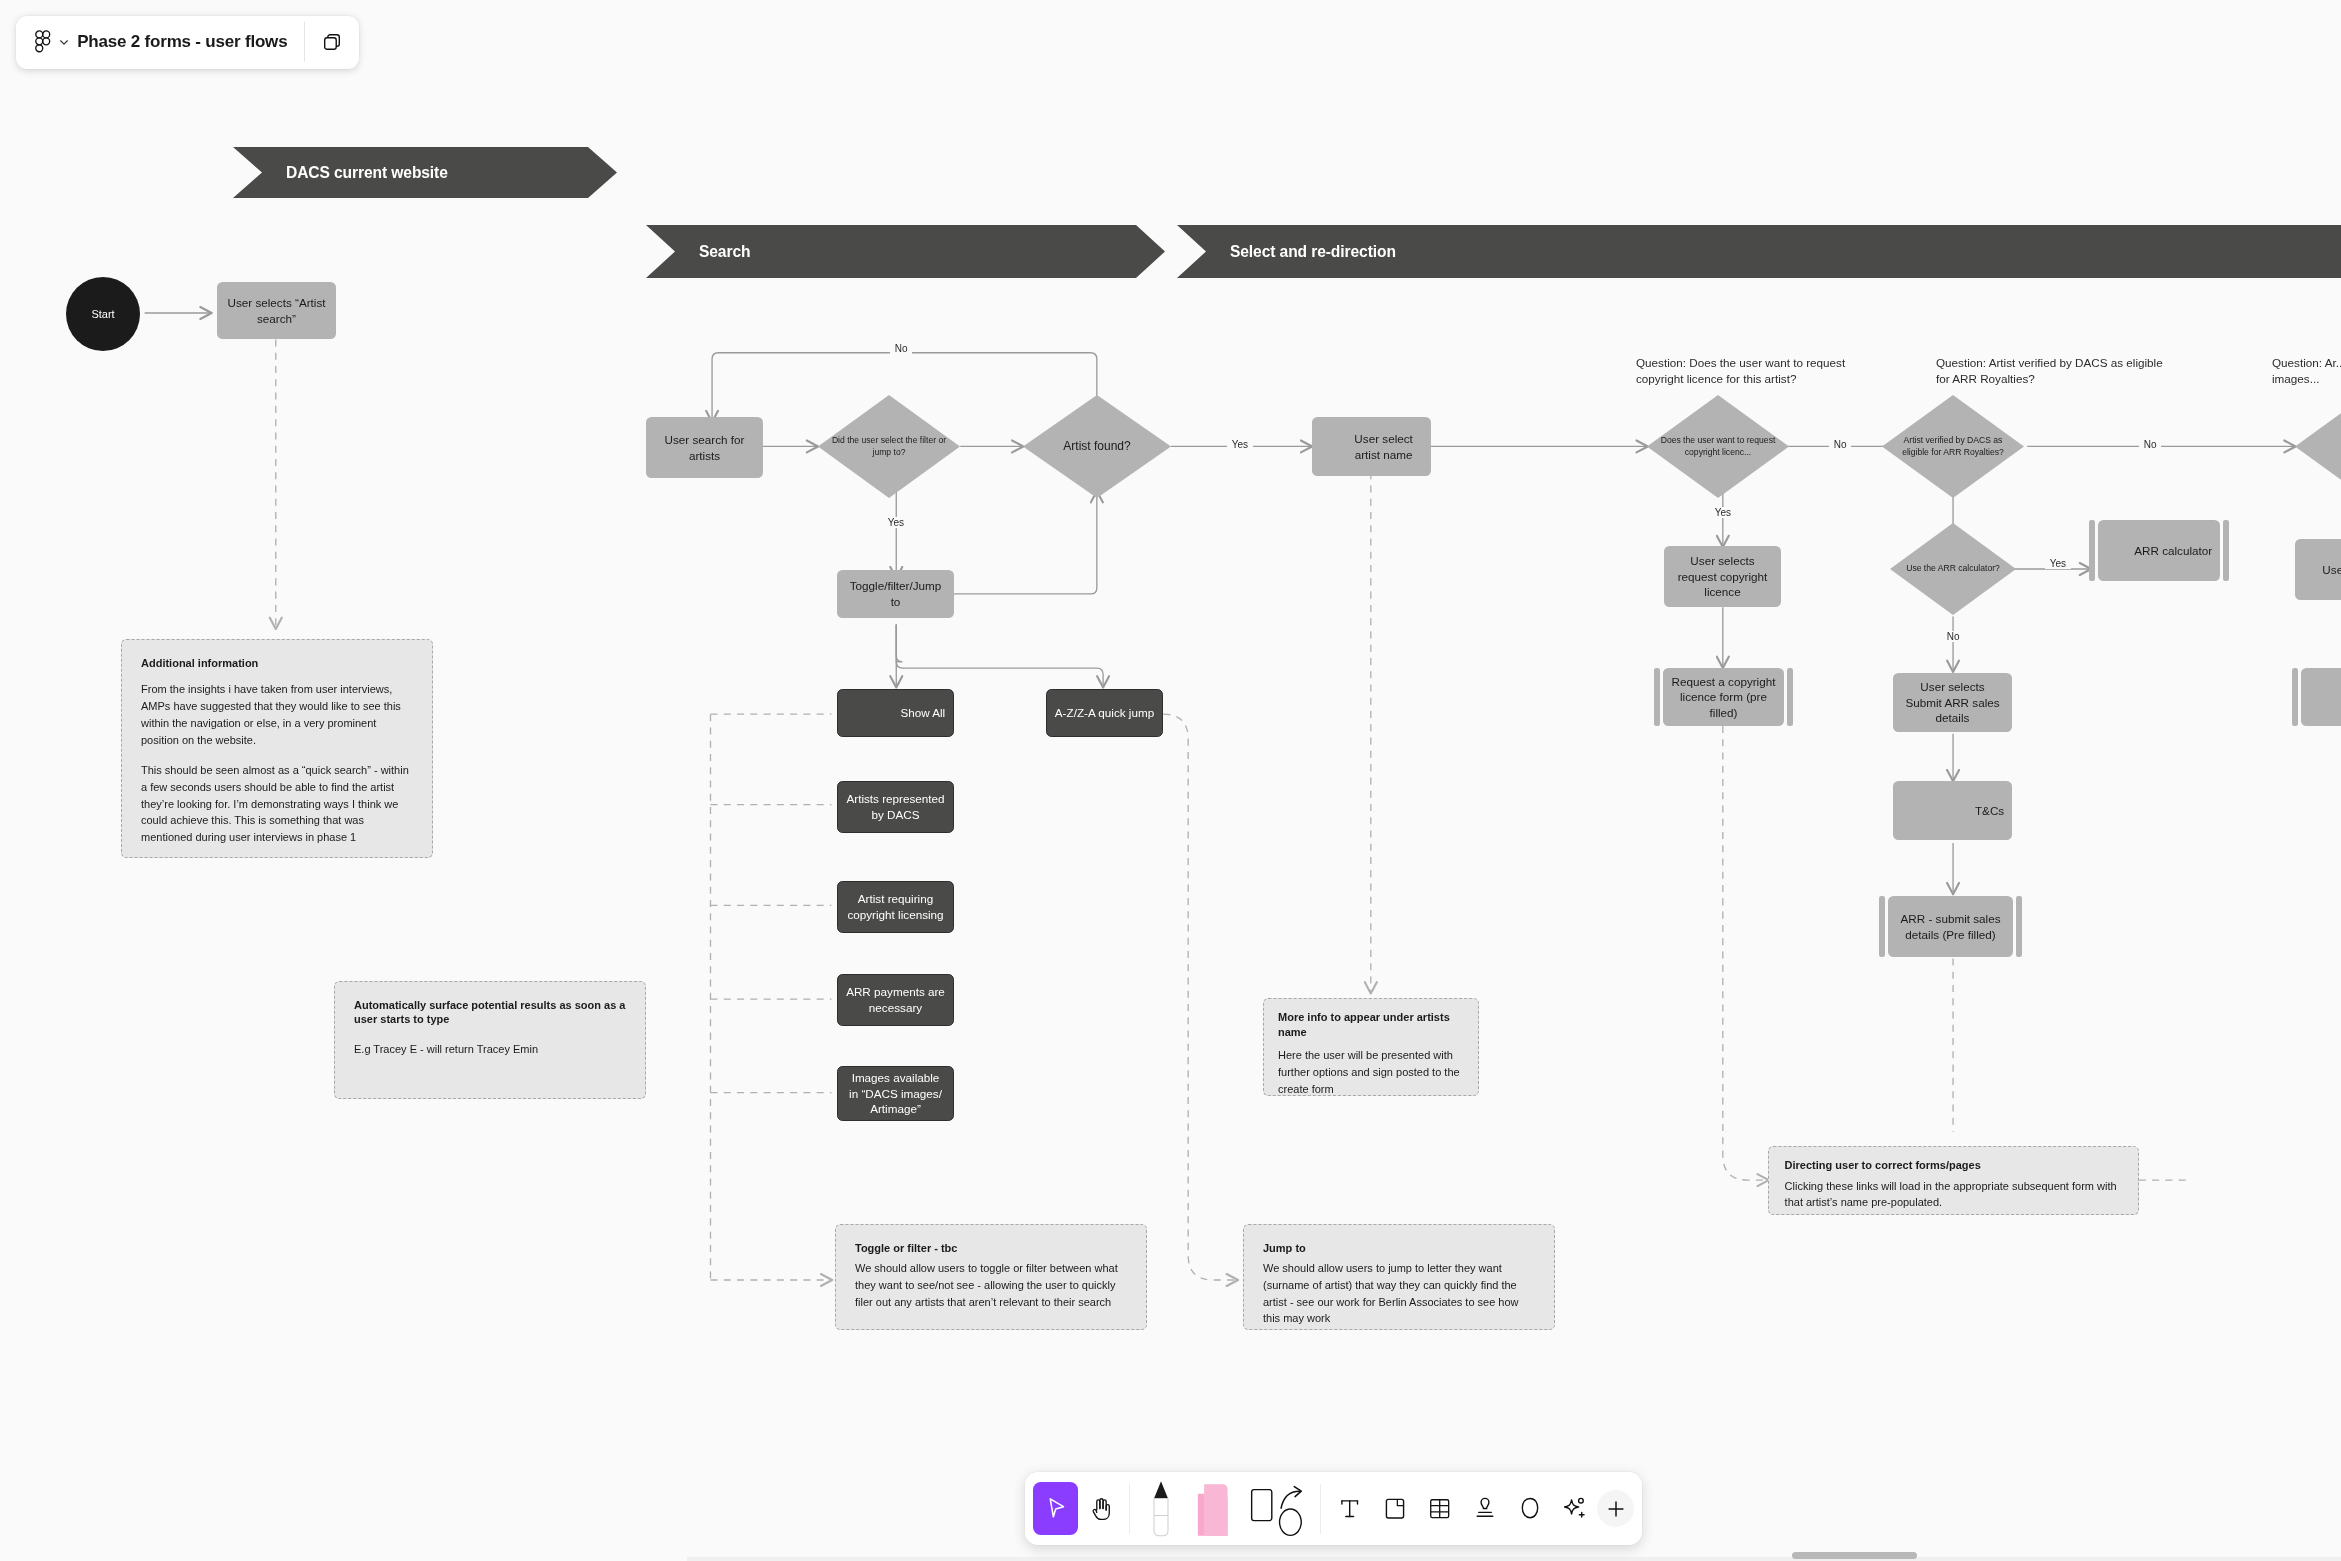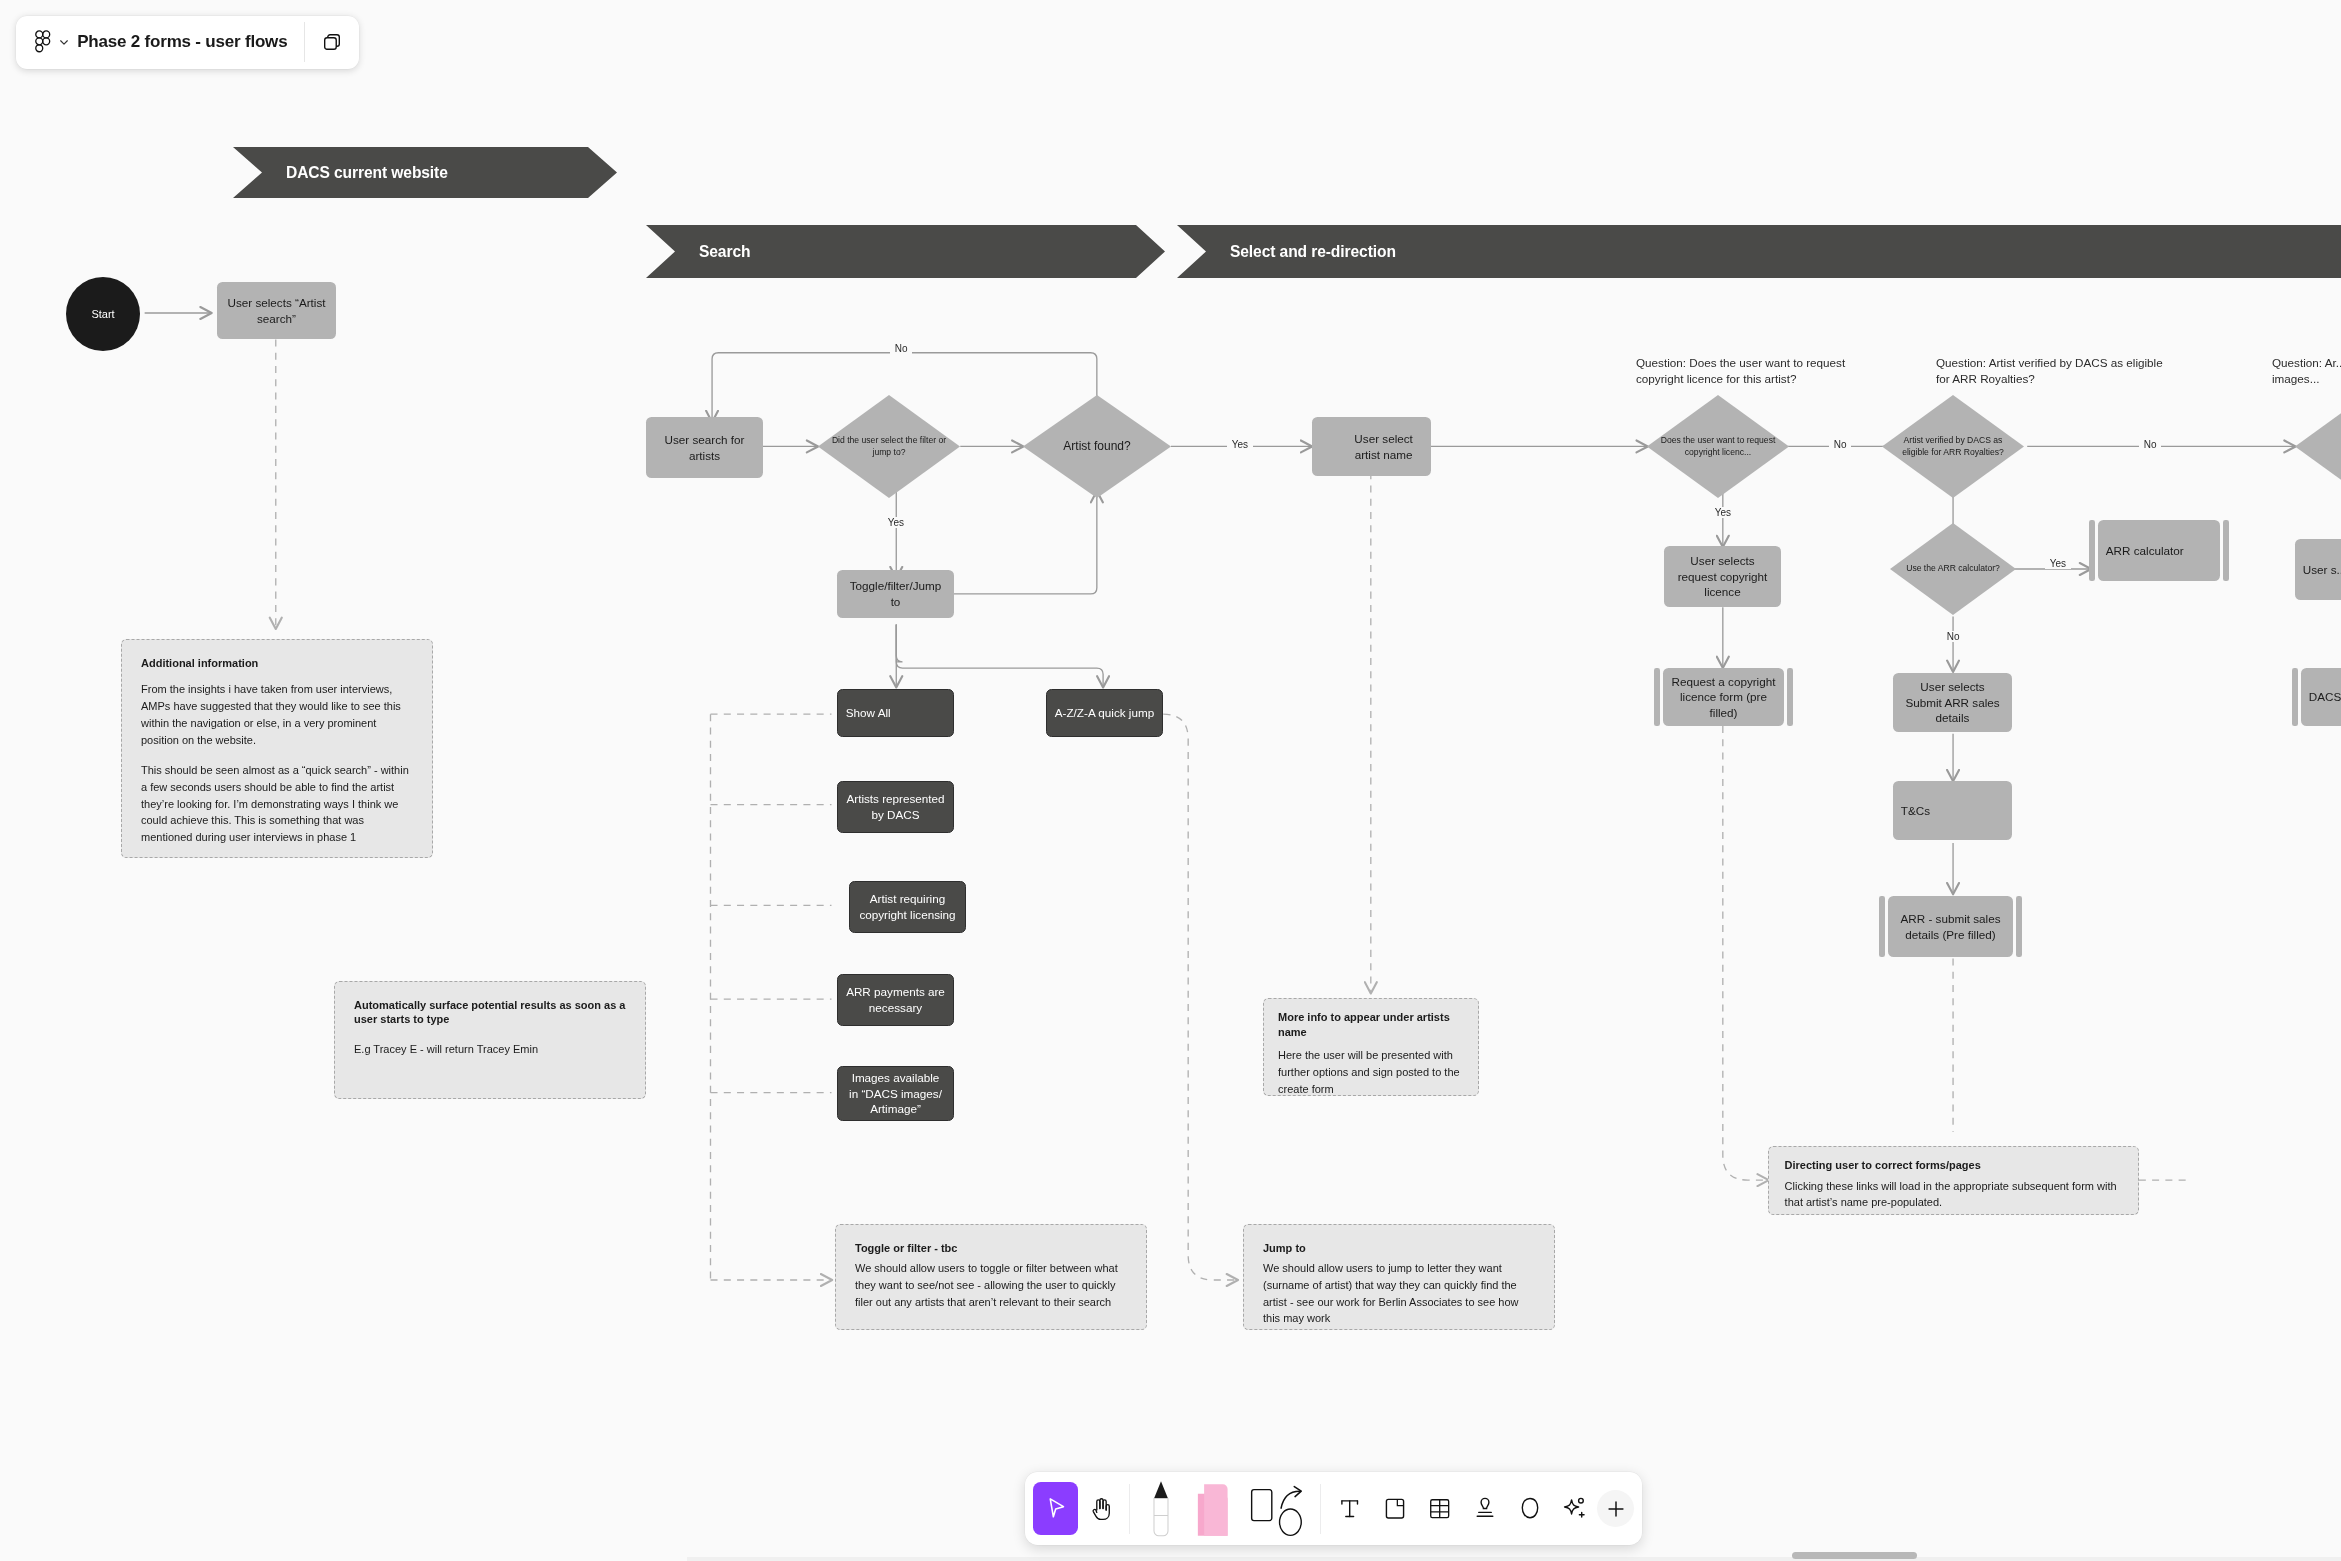--- a/index.html
+++ b/index.html
@@ -33,21 +33,21 @@
     background: #4a4a48;
     display: flex; align-items: center;
     color: #ffffff; font-size: 15.6px; font-weight: 700;
     letter-spacing: -0.1px;
   }
   .banner span { padding-left: 53px; white-space: nowrap; }
 
   
   .node {
     position: absolute;
-    display: flex; align-items: center; justify-content: flex-start;
+    display: flex; align-items: center; justify-content: flex-end;
     text-align: center;
     border-radius: 5.5px;
     font-size: 11.7px; line-height: 1.33;
     color: #1b1b1b;
     padding: 4.7px 7.8px;
   }
   .node.grey   { background: #b3b3b3; }
   .node.dark   { background: #4a4a48; color: #fff; border: 1.2px solid #2e2e2e; }
 
   .node-circle {
@@ -292,21 +292,21 @@
   </div>
 
   <div class="node dark" style="left:1046px; top:689px; width:117px; height:48px;">
     <span>A-Z/Z-A quick jump</span>
   </div>
 
   <div class="node dark" style="left:837px; top:781px; width:117px; height:52px;">
     <span>Artists represented by DACS</span>
   </div>
 
-  <div class="node dark" style="left:837px; top:881px; width:117px; height:52px;margin-left:12px;">
+  <div class="node dark" style="left:837px; top:881px; width:117px; height:52px;">
     <span>Artist requiring copyright licensing</span>
   </div>
 
   <div class="node dark" style="left:837px; top:974px; width:117px; height:52px;">
     <span>ARR payments are necessary</span>
   </div>
 
   <div class="node dark" style="left:837px; top:1066px; width:117px; height:55px;">
     <span>Images available in “DACS images/ Artimage”</span>
   </div>

